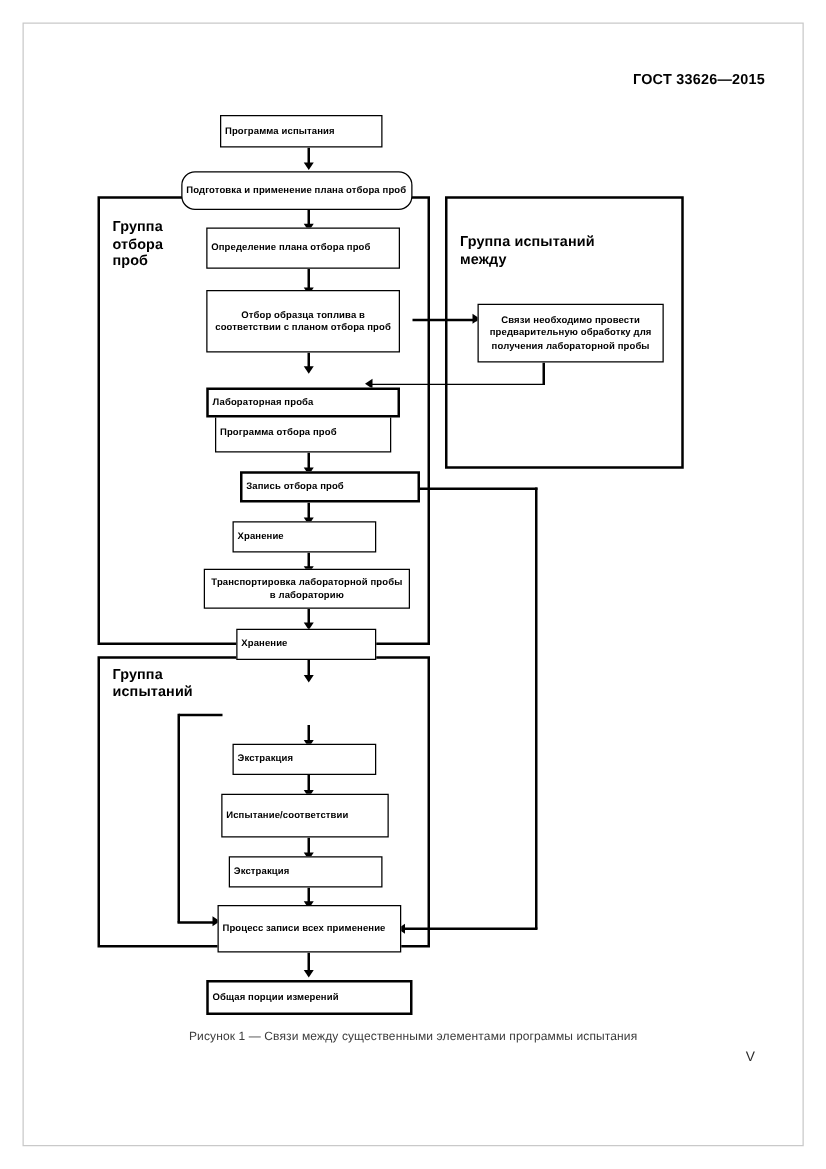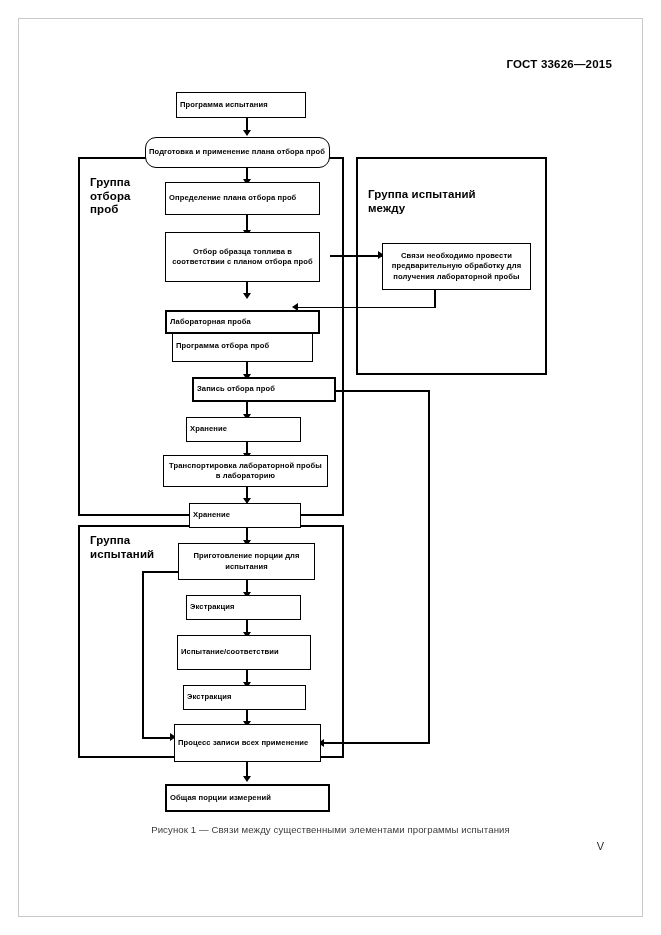--- a/index.html
+++ b/index.html
@@ -262,23 +262,20 @@
     </div>
 
     <div class="node" style="left:163px; top:455px; width:165px; height:32px;">
       <span>Транспортировка лабораторной пробы в лабораторию</span>
     </div>
 
     <div class="node" style="left:189px; top:503px; width:112px; height:25px;">
       <span>Хранение</span>
     </div>
 
-    <div class="node" style="left:178px; top:543px; width:137px; height:37px;">
-      <span>Приготовление порции для испытания</span>
-    </div>
 
     <div class="node" style="left:186px; top:595px; width:115px; height:25px;">
       <span>Экстракция</span>
     </div>
 
     <div class="node" style="left:177px; top:635px; width:134px; height:35px;">
       <span>Испытание/соответствии</span>
     </div>
 
     <div class="node" style="left:183px; top:685px; width:123px; height:25px;">

